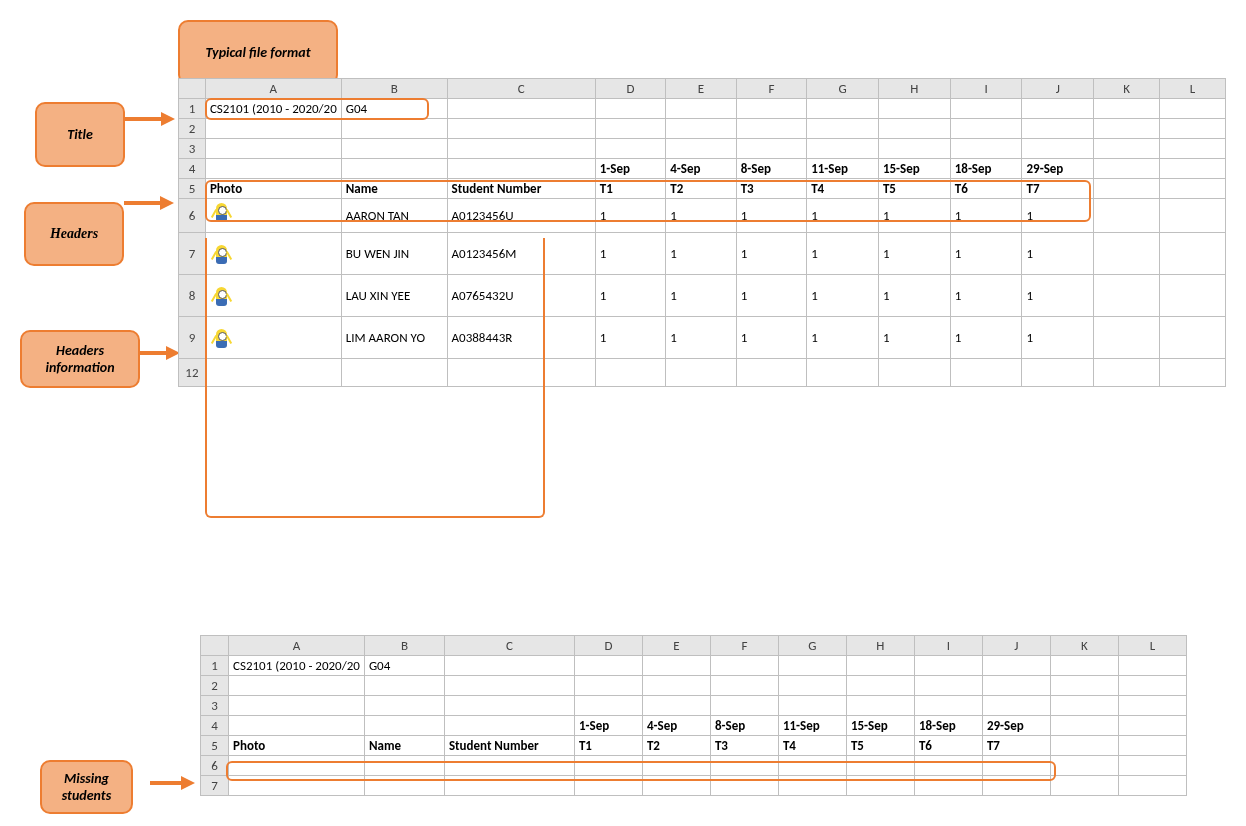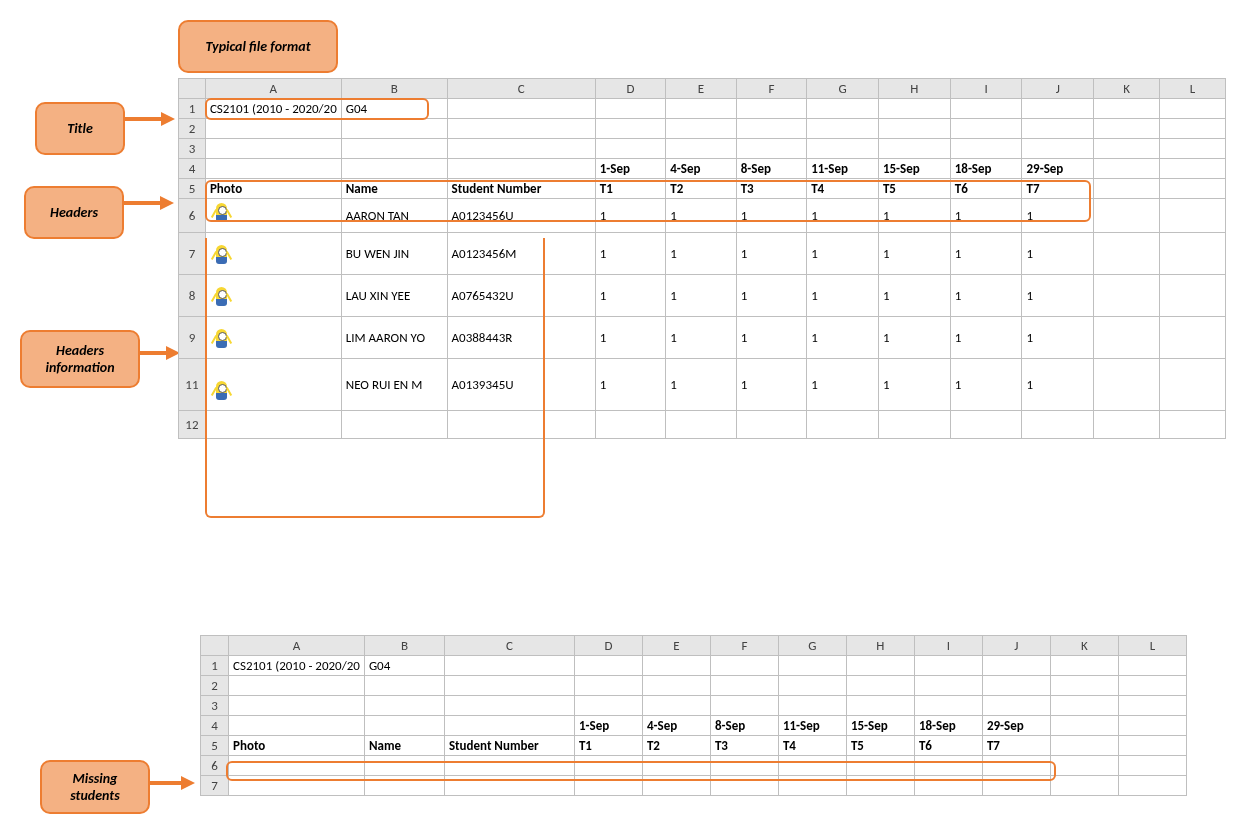--- a/index.html
+++ b/index.html
@@ -13,21 +13,21 @@
   .wrap {
     position: relative;
     width: 1206px;
     height: 786px;
   }
   .callout {
     position: absolute;
     background: #f4b183;
     border: 2px solid #ed7d31;
     border-radius: 10px;
-    padding: 16px 14px;
+    padding: 22px 14px;
     font-weight: bold;
     font-style: italic;
     color: #000;
     text-align: center;
     font-size: 14px;
     box-sizing: border-box;
   }
   .arrow {
     position: absolute;
     display: flex;
@@ -122,34 +122,34 @@
 <div class="wrap">
 
   <div class="callout" style="left:158px; top:0px; width:160px;">Typical file format</div>
 
   <div class="callout" style="left:15px; top:82px; width:90px;">Title</div>
   <div class="arrow" style="left:105px; top:92px; width:50px;">
       <div class="arrow-line" style="width:36px;"></div>
       <div class="arrow-head"></div>
     </div>
 
-  <div class="callout" style="left:4px; top:166px; width:100px;">Headers</div>
+  <div class="callout" style="left:4px; top:182px; width:100px;font-family:Liberation Serif, serif;">Headers</div>
   <div class="arrow" style="left:104px; top:176px; width:50px;">
       <div class="arrow-line" style="width:36px;"></div>
       <div class="arrow-head"></div>
     </div>
 
   <div class="callout" style="left:0px; top:310px; width:120px; padding:10px 6px;">Headers information</div>
   <div class="arrow" style="left:120px; top:326px; width:40px;">
       <div class="arrow-line" style="width:26px;"></div>
       <div class="arrow-head"></div>
     </div>
 
 
-  <div class="callout" style="left:20px; top:740px; width:110px; padding:8px 18px;">Missing students</div>
+  <div class="callout" style="left:20px; top:740px; width:93px; padding:8px 18px;">Missing students</div>
   <div class="arrow" style="left:130px; top:756px; width:45px;">
       <div class="arrow-line" style="width:31px;"></div>
       <div class="arrow-head"></div>
     </div>
 
   <table class="sheet" id="sheet1" style="left:158px; top:58px;">
       <tbody>
         <tr>
           <th class="corner" style="width:28px"></th>
           <th style="width:68px">A</th>
@@ -294,35 +294,20 @@
           <td class="val">1</td>
           <td class="val">1</td>
           <td class="val">1</td>
           <td class="val">1</td>
           <td class="val">1</td>
           <td class="val">1</td>
           <td class=""></td>
           <td class=""></td>
         </tr>
         <tr>
-          <td class="rowhdr" style="height:52px">11</td>
-          <td class="photo-cell"><span class="minion"><span class="body"></span><span class="pants"></span><span class="eye"></span><span class="arm l"></span><span class="arm r"></span></span></td>
-          <td class="">NEO RUI EN M</td>
-          <td class="">A0139345U</td>
-          <td class="val">1</td>
-          <td class="val">1</td>
-          <td class="val">1</td>
-          <td class="val">1</td>
-          <td class="val">1</td>
-          <td class="val">1</td>
-          <td class="val">1</td>
-          <td class=""></td>
-          <td class=""></td>
-        </tr>
-        <tr>
           <td class="rowhdr" style="height:28px">12</td>
           <td class=""></td>
           <td class=""></td>
           <td class=""></td>
           <td class=""></td>
           <td class=""></td>
           <td class=""></td>
           <td class=""></td>
           <td class=""></td>
           <td class=""></td>

